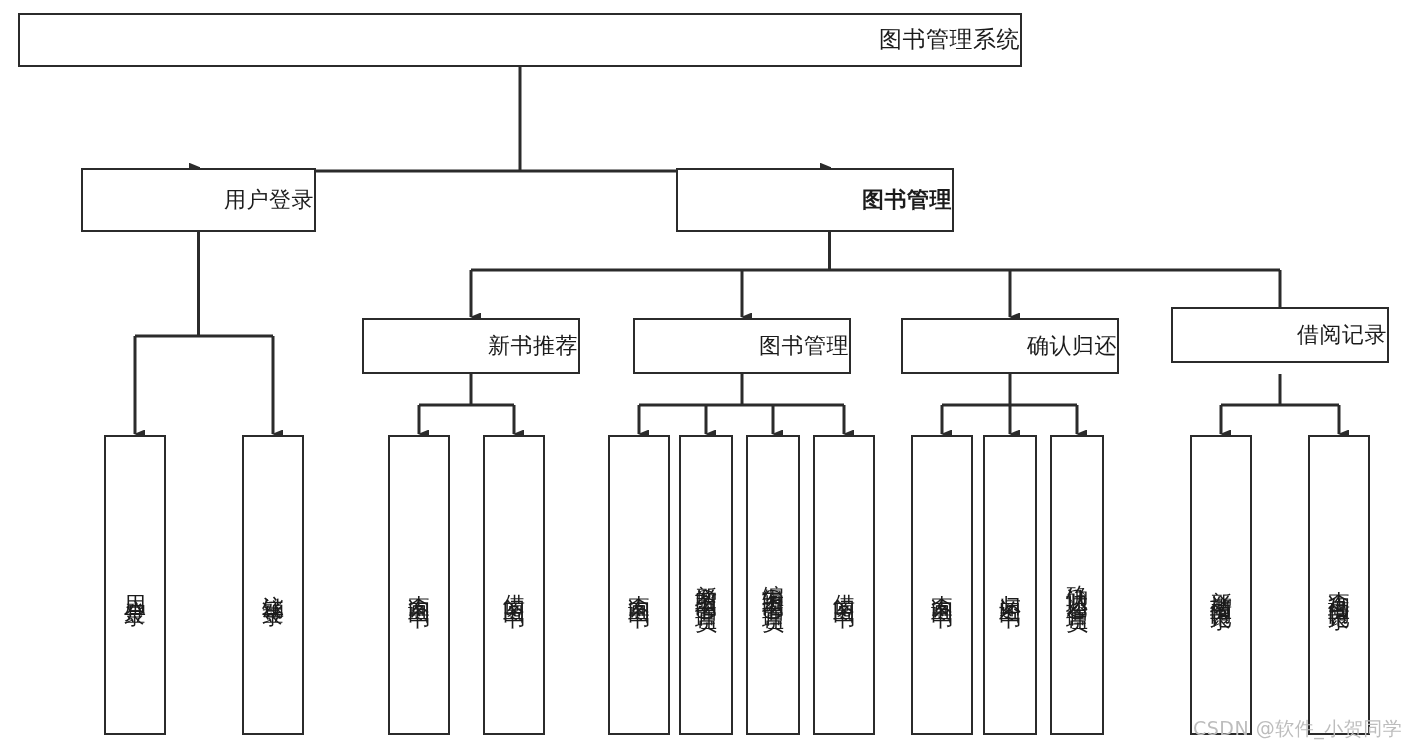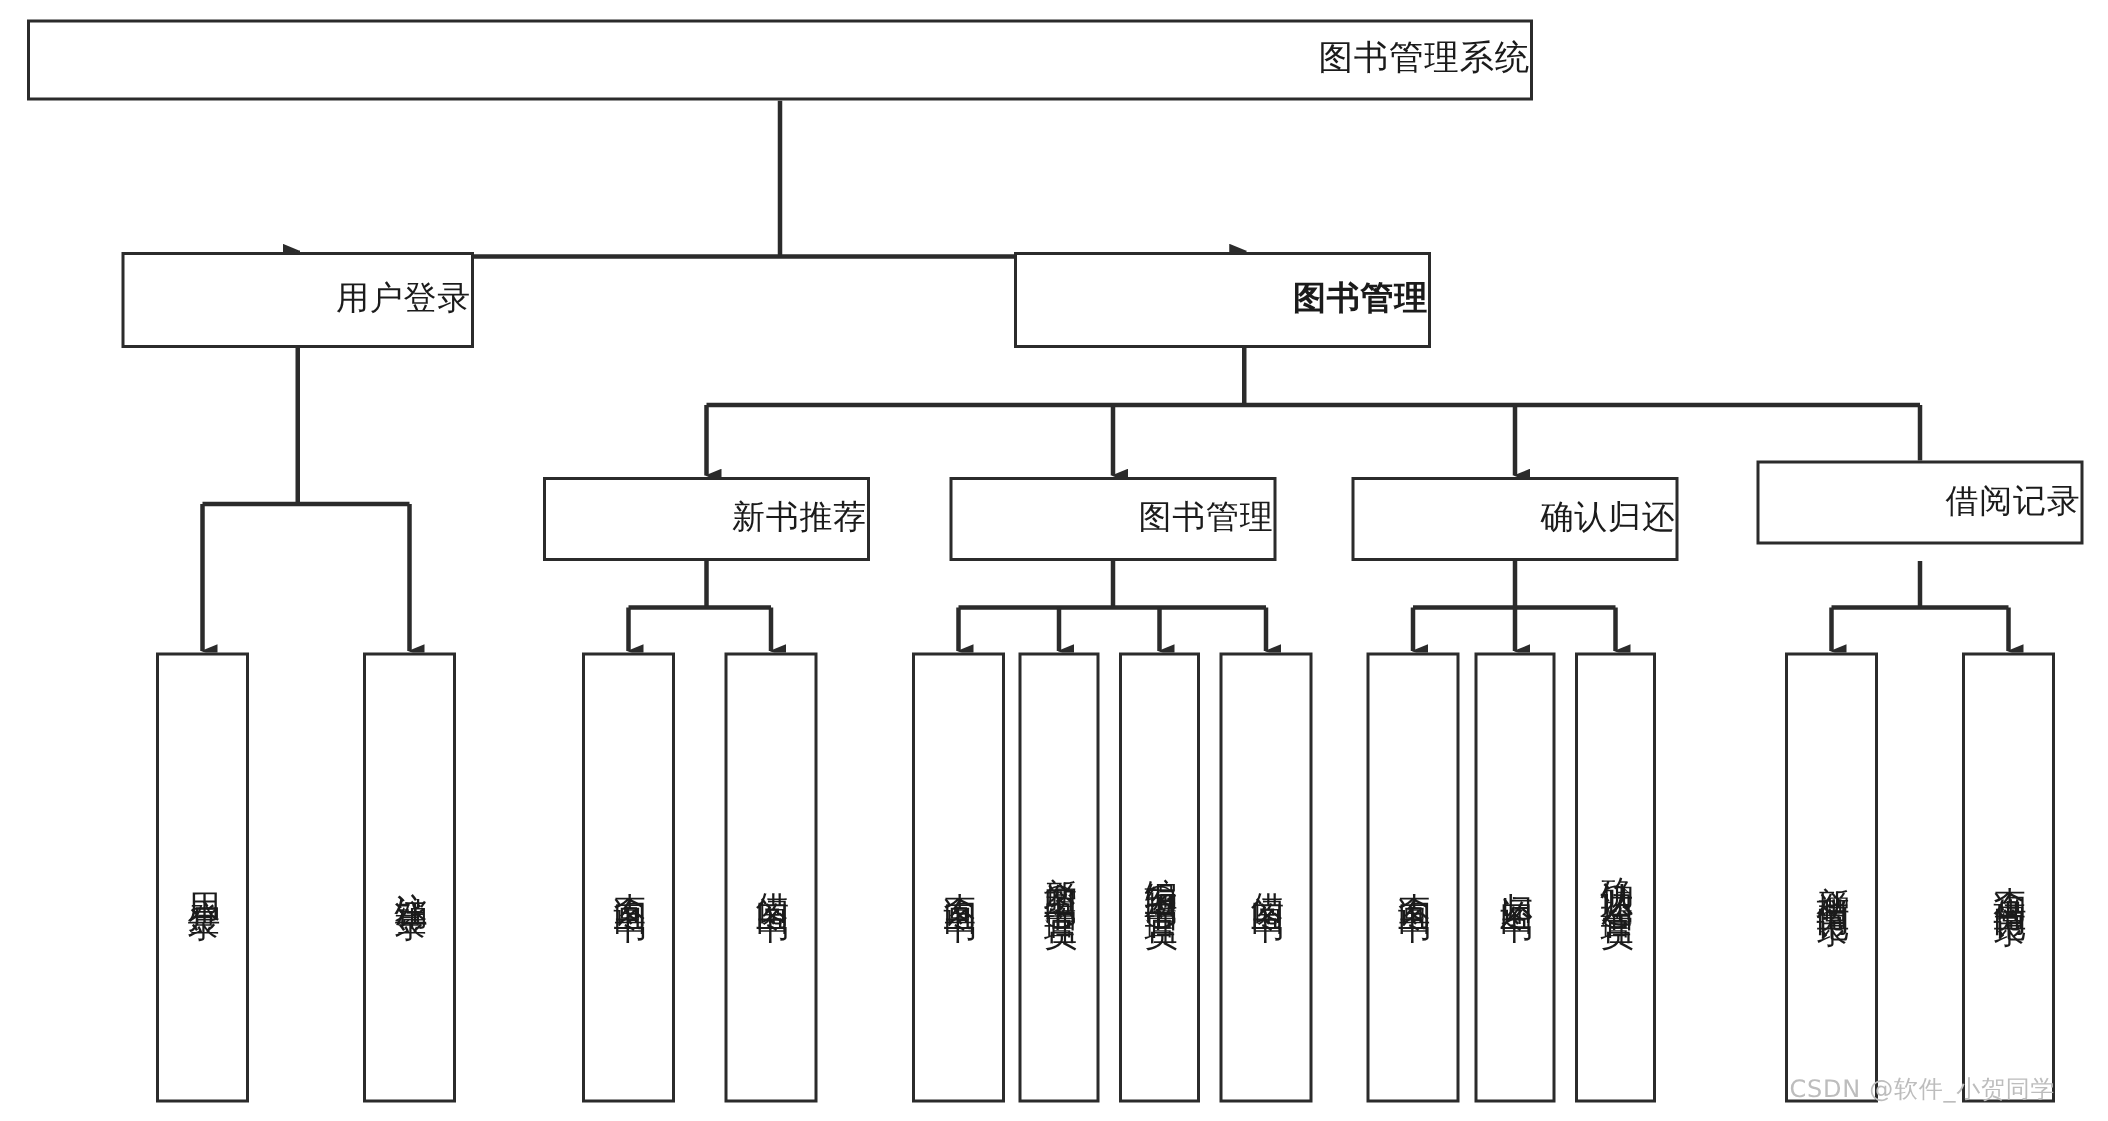--- a/index.html
+++ b/index.html
@@ -58,21 +58,21 @@
     position: absolute;
     left: 0;
     top: 0;
     width: 1405px;
     height: 747px;
     pointer-events: none;
   }
   .watermark {
     position: absolute;
     color: #bdbdbd;
-    font-size: 16px;
+    font-size: 19px;
     white-space: nowrap;
     letter-spacing: 0.5px;
   }
 </style>
 </head>
 <body>
 
 <div id="diagram-root">
   <svg class="connectors" viewBox="0 0 1405 747" preserveAspectRatio="none">
     <defs>

